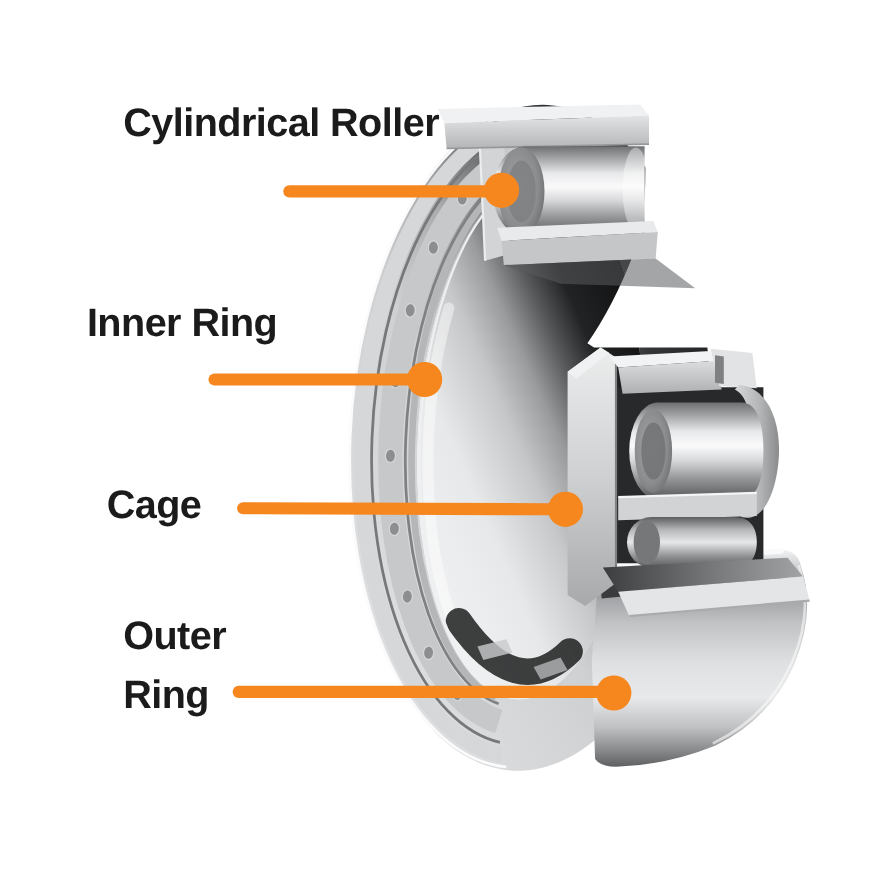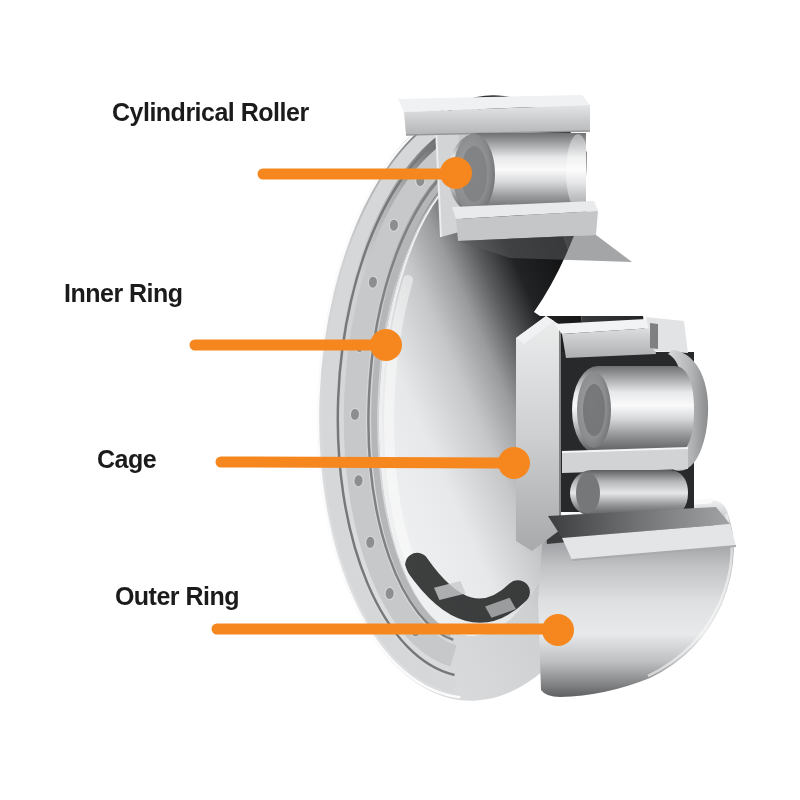--- a/index.html
+++ b/index.html
@@ -4,32 +4,32 @@
 <style>
   html,body{margin:0;padding:0;background:#ffffff;}
   .stage{
     position:relative;width:800px;height:800px;background:#ffffff;overflow:hidden;
     font-family:"Liberation Sans",sans-serif;
   }
   .stage svg{position:absolute;left:0;top:0;}
   .label{
     position:absolute;
     font-weight:700;
-    font-size:25px;
+    font-size:36px;
     line-height:36px;
     letter-spacing:-0.5px;
     color:#1b1b1b;
     white-space:nowrap;
     user-select:none;
   }
   .label.wrap{white-space:normal;width:130px;line-height:54px;}
   #label-cyl   {left:112px;top:94px;}
-  #label-inner {left:64px; top:275px;text-align:right;}
+  #label-inner {left:79px; top:275px;text-align:right;}
   #label-cage  {left:97px; top:441px;text-align:right;}
-  #label-outer {left:112px;top:569px;text-align:center;}
+  #label-outer {left:112px;top:551px;}
 </style>
 </head>
 <body>
 
 <div class="stage">
 
   <svg width="800" height="800" viewBox="0 0 800 800">
     <defs>
       <linearGradient id="annGrad" x1="10%" y1="85%" x2="82%" y2="8%">
         <stop offset="0" stop-color="#dfe0e1"></stop>

